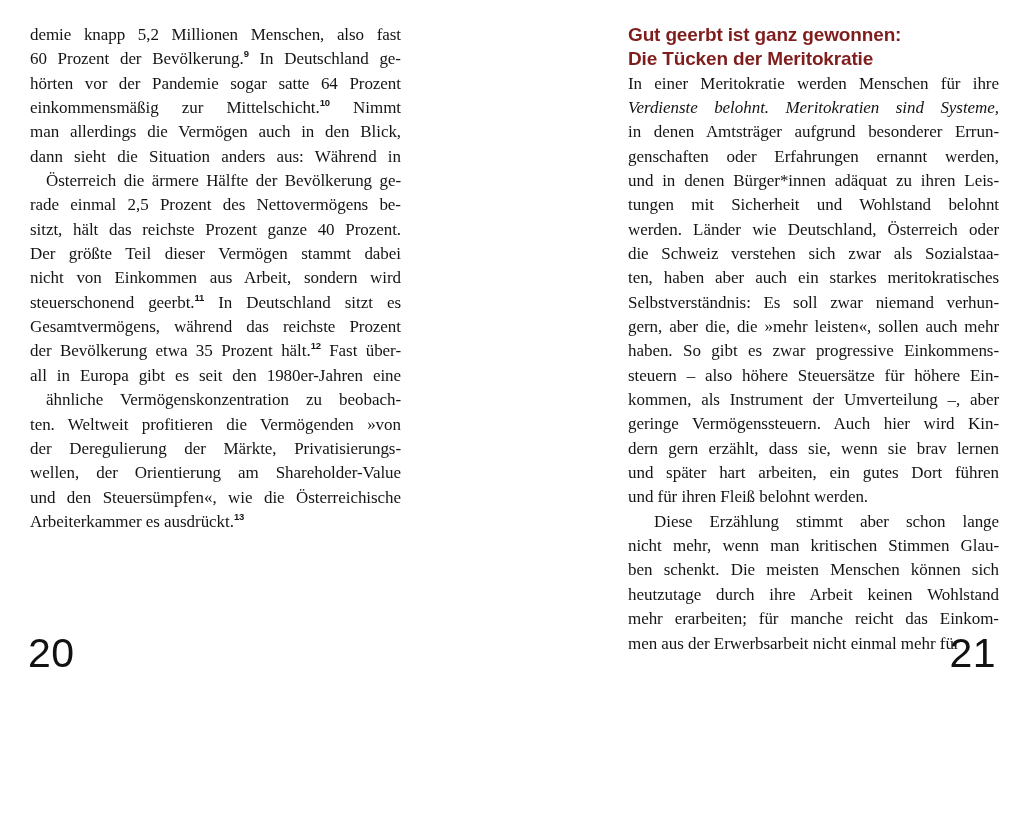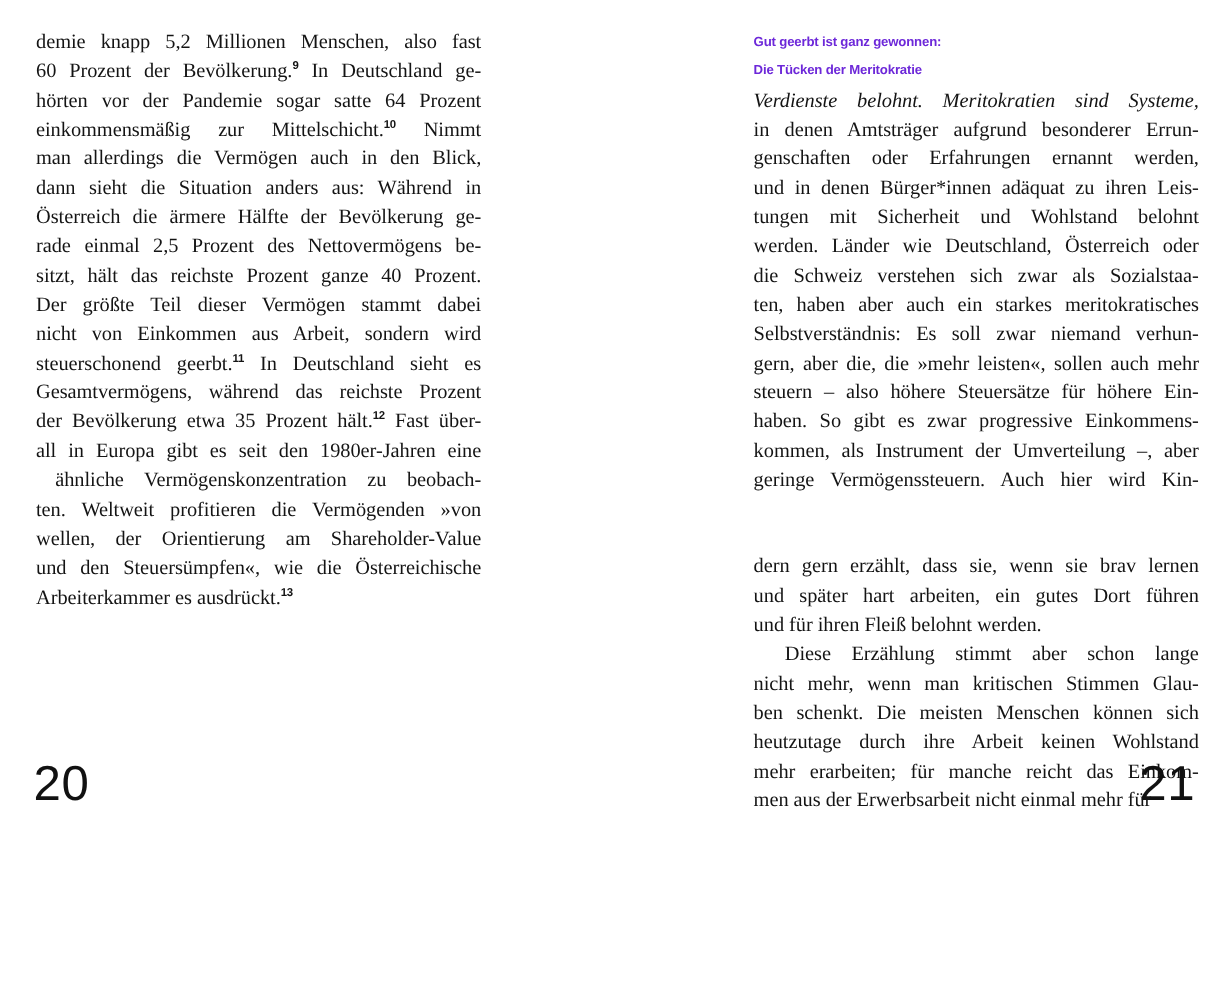--- a/index.html
+++ b/index.html
@@ -40,24 +40,24 @@
   .page-recto .textblock {
     position: absolute;
     left: 118px;
     top: 23px;
     width: 371px;
   }
 
   .heading {
     font-family: "Liberation Sans", "DejaVu Sans", sans-serif;
     font-weight: bold;
-    font-size: 11px;
+    font-size: 19px;
     line-height: 24.3px;
     letter-spacing: -0.15px;
-    color: #6d28d9;
+    color: #7f1d1d;
     margin: 0 0 0 0;
     white-space: nowrap;
   }
 
   .para {
     margin: 0;
     font-size: 17px;
     line-height: 24.35px;
     text-align: justify;
     text-justify: inter-word;
@@ -110,60 +110,62 @@
 
   <div class="page page-verso">
     <div class="textblock">
       <p class="para">
           <span class="ln" style="white-space: normal;"><span>demie</span> <span>knapp</span> <span>5,2</span> <span>Millionen</span> <span>Menschen,</span> <span>also</span> <span>fast</span></span>
           <span class="ln"><span>60 Prozent der Bevölkerung.</span><span class="fn">9</span><span> In Deutschland ge-</span></span>
           <span class="ln" style="white-space: normal;"><span>hörten</span> <span>vor</span> <span>der</span> <span>Pandemie</span> <span>sogar</span> <span>satte</span> <span>64</span> <span>Prozent</span></span>
           <span class="ln"><span>einkommensmäßig zur Mittelschicht.</span><span class="fn">10</span><span> Nimmt</span></span>
           <span class="ln" style="white-space: normal;"><span>man</span> <span>allerdings</span> <span>die</span> <span>Vermögen</span> <span>auch</span> <span>in</span> <span>den</span> <span>Blick,</span></span>
           <span class="ln" style="white-space: normal;"><span>dann</span> <span>sieht</span> <span>die</span> <span>Situation</span> <span>anders</span> <span>aus:</span> <span>Während</span> <span>in</span></span>
-          <span class="ln" style="white-space: normal;"><span>Österreich</span> <span>die</span> <span>ärmere</span> <span>Hälfte</span> <span>der</span> <span>Bevölkerung</span> <span>ge-</span></span>
+          <span class="ln" style="white-space: normal; margin-left: 16px;"><span>Österreich</span> <span>die</span> <span>ärmere</span> <span>Hälfte</span> <span>der</span> <span>Bevölkerung</span> <span>ge-</span></span>
           <span class="ln" style="white-space: normal;"><span>rade</span> <span>einmal</span> <span>2,5</span> <span>Prozent</span> <span>des</span> <span>Nettovermögens</span> <span>be-</span></span>
           <span class="ln" style="white-space: normal;"><span>sitzt,</span> <span>hält</span> <span>das</span> <span>reichste</span> <span>Prozent</span> <span>ganze</span> <span>40</span> <span>Prozent.</span></span>
           <span class="ln" style="white-space: normal;"><span>Der</span> <span>größte</span> <span>Teil</span> <span>dieser</span> <span>Vermögen</span> <span>stammt</span> <span>dabei</span></span>
           <span class="ln" style="white-space: normal;"><span>nicht</span> <span>von</span> <span>Einkommen</span> <span>aus</span> <span>Arbeit,</span> <span>sondern</span> <span>wird</span></span>
-          <span class="ln"><span>steuerschonend geerbt.</span><span class="fn">11</span><span> In Deutschland sieht es</span></span>
+          <span class="ln"><span>steuerschonend geerbt.</span><span class="fn">11</span><span> In Deutschland sitzt es</span></span>
           <span class="ln" style="white-space: normal;"><span>Gesamtvermögens,</span> <span>während</span> <span>das</span> <span>reichste</span> <span>Prozent</span></span>
           <span class="ln"><span>der Bevölkerung etwa 35 Prozent hält.</span><span class="fn">12</span><span> Fast über-</span></span>
           <span class="ln" style="white-space: normal;"><span>all</span> <span>in</span> <span>Europa</span> <span>gibt</span> <span>es</span> <span>seit</span> <span>den</span> <span>1980er-Jahren</span> <span>eine</span></span>
           <span class="ln" style="white-space: normal; margin-left: 16px;"><span>ähnliche</span> <span>Vermögenskonzentration</span> <span>zu</span> <span>beobach-</span></span>
           <span class="ln" style="white-space: normal;"><span>ten.</span> <span>Weltweit</span> <span>profitieren</span> <span>die</span> <span>Vermögenden</span> <span>»von</span></span>
+          <span class="ln" style="white-space: normal;"><span>der</span> <span>Deregulierung</span> <span>der</span> <span>Märkte,</span> <span>Privatisierungs-</span></span>
           <span class="ln" style="white-space: normal;"><span>wellen,</span> <span>der</span> <span>Orientierung</span> <span>am</span> <span>Shareholder-Value</span></span>
           <span class="ln" style="white-space: normal;"><span>und</span> <span>den</span> <span>Steuersümpfen«,</span> <span>wie</span> <span>die</span> <span>Österreichische</span></span>
           <span class="ln last"><span>Arbeiterkammer es ausdrückt.</span><span class="fn">13</span></span>
         </p>
     </div>
     <div class="folio folio-verso">20</div>
   </div>
 
   <div class="page page-recto">
     <div class="textblock">
       <div class="heading">Gut geerbt ist ganz gewonnen:</div>
       <div class="heading">Die Tücken der Meritokratie</div>
 
       <p class="para">
+          <span class="ln" style="white-space: normal;"><span>In</span> <span>einer</span> <span>Meritokratie</span> <span>werden</span> <span>Menschen</span> <span>für</span> <span>ihre</span></span>
           <span class="ln" style="white-space: normal; font-style: italic;"><span>Verdienste</span> <span>belohnt.</span> <span>Meritokratien</span> <span>sind</span> <span>Systeme,</span></span>
           <span class="ln" style="white-space: normal;"><span>in</span> <span>denen</span> <span>Amtsträger</span> <span>aufgrund</span> <span>besonderer</span> <span>Errun-</span></span>
           <span class="ln" style="white-space: normal;"><span>genschaften</span> <span>oder</span> <span>Erfahrungen</span> <span>ernannt</span> <span>werden,</span></span>
           <span class="ln" style="white-space: normal;"><span>und</span> <span>in</span> <span>denen</span> <span>Bürger*innen</span> <span>adäquat</span> <span>zu</span> <span>ihren</span> <span>Leis-</span></span>
           <span class="ln" style="white-space: normal;"><span>tungen</span> <span>mit</span> <span>Sicherheit</span> <span>und</span> <span>Wohlstand</span> <span>belohnt</span></span>
           <span class="ln" style="white-space: normal;"><span>werden.</span> <span>Länder</span> <span>wie</span> <span>Deutschland,</span> <span>Österreich</span> <span>oder</span></span>
           <span class="ln" style="white-space: normal;"><span>die</span> <span>Schweiz</span> <span>verstehen</span> <span>sich</span> <span>zwar</span> <span>als</span> <span>Sozialstaa-</span></span>
           <span class="ln" style="white-space: normal;"><span>ten,</span> <span>haben</span> <span>aber</span> <span>auch</span> <span>ein</span> <span>starkes</span> <span>meritokratisches</span></span>
           <span class="ln" style="white-space: normal;"><span>Selbstverständnis:</span> <span>Es</span> <span>soll</span> <span>zwar</span> <span>niemand</span> <span>verhun-</span></span>
           <span class="ln" style="white-space: normal;"><span>gern,</span> <span>aber</span> <span>die,</span> <span>die</span> <span>»mehr</span> <span>leisten«,</span> <span>sollen</span> <span>auch</span> <span>mehr</span></span>
+          <span class="ln" style="white-space: normal;"><span>haben.</span> <span>So</span> <span>gibt</span> <span>es</span> <span>zwar</span> <span>progressive</span> <span>Einkommens-</span></span>
           <span class="ln" style="white-space: normal;"><span>steuern</span> <span>–</span> <span>also</span> <span>höhere</span> <span>Steuersätze</span> <span>für</span> <span>höhere</span> <span>Ein-</span></span>
-          <span class="ln" style="white-space: normal;"><span>haben.</span> <span>So</span> <span>gibt</span> <span>es</span> <span>zwar</span> <span>progressive</span> <span>Einkommens-</span></span>
           <span class="ln" style="white-space: normal;"><span>kommen,</span> <span>als</span> <span>Instrument</span> <span>der</span> <span>Umverteilung</span> <span>–,</span> <span>aber</span></span>
           <span class="ln" style="white-space: normal;"><span>geringe</span> <span>Vermögenssteuern.</span> <span>Auch</span> <span>hier</span> <span>wird</span> <span>Kin-</span></span>
-          <span class="ln" style="white-space: normal; margin-top: 48px;"><span>dern</span> <span>gern</span> <span>erzählt,</span> <span>dass</span> <span>sie,</span> <span>wenn</span> <span>sie</span> <span>brav</span> <span>lernen</span></span>
+          <span class="ln" style="white-space: normal;"><span>dern</span> <span>gern</span> <span>erzählt,</span> <span>dass</span> <span>sie,</span> <span>wenn</span> <span>sie</span> <span>brav</span> <span>lernen</span></span>
           <span class="ln" style="white-space: normal;"><span>und</span> <span>später</span> <span>hart</span> <span>arbeiten,</span> <span>ein</span> <span>gutes</span> <span>Dort</span> <span>führen</span></span>
           <span class="ln last" style="white-space: normal;"><span>und</span> <span>für</span> <span>ihren</span> <span>Fleiß</span> <span>belohnt</span> <span>werden.</span></span>
         </p>
 
       <p class="para">
           <span class="ln indent" style="white-space: normal;"><span>Diese</span> <span>Erzählung</span> <span>stimmt</span> <span>aber</span> <span>schon</span> <span>lange</span></span>
           <span class="ln" style="white-space: normal;"><span>nicht</span> <span>mehr,</span> <span>wenn</span> <span>man</span> <span>kritischen</span> <span>Stimmen</span> <span>Glau-</span></span>
           <span class="ln" style="white-space: normal;"><span>ben</span> <span>schenkt.</span> <span>Die</span> <span>meisten</span> <span>Menschen</span> <span>können</span> <span>sich</span></span>
           <span class="ln" style="white-space: normal;"><span>heutzutage</span> <span>durch</span> <span>ihre</span> <span>Arbeit</span> <span>keinen</span> <span>Wohlstand</span></span>
           <span class="ln" style="white-space: normal;"><span>mehr</span> <span>erarbeiten;</span> <span>für</span> <span>manche</span> <span>reicht</span> <span>das</span> <span>Einkom-</span></span>

